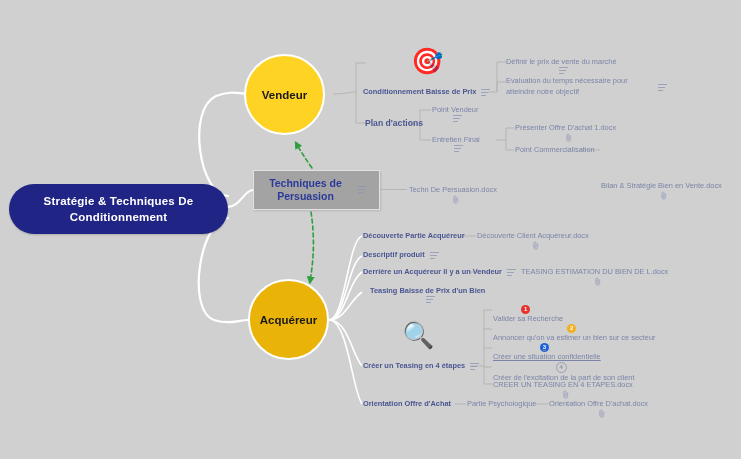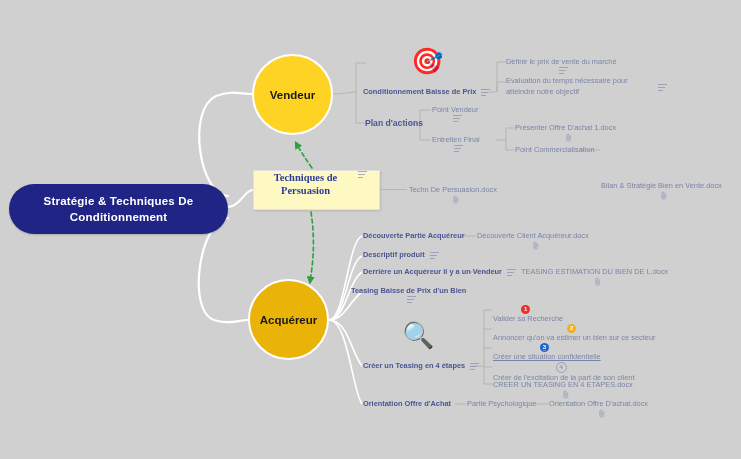--- a/index.html
+++ b/index.html
@@ -38,36 +38,35 @@
 
   
   .circle{
     border-radius:50%;
     display:flex;align-items:center;justify-content:center;
     font-size:11.5px;font-weight:700;color:#1a1a1a;
     border:2px solid #ffffff;
     text-align:center;
   }
   #vendeur-node{
-    left:252px;top:54px;width:81px;height:81px;
+    left:244px;top:54px;width:81px;height:81px;
     background:#ffd323;
   }
   #acquereur-node{
     left:248px;top:279px;width:81px;height:81px;
     background:#eab308;
   }
 
   
   #techniques-node{
     left:253px;top:170px;width:127px;height:40px;
-    background:#fef9c3;
+    background:#a3a3a3;
     border:1px solid #e2e2e2;
-    display:flex;
+    display:flex;align-items:center;
     box-shadow:1px 1px 2px rgba(0,0,0,.12);
-    font-family:Liberation Serif, serif;
   }
   #techniques-node .tx-label{
     flex:1;
     text-align:center;
     color:#2b3a99;
     font-size:10.5px;font-weight:700;
     line-height:13px;
     padding-left:4px;
   }
 
@@ -331,21 +330,21 @@
         <i></i>
       </span>
   </div>
   <div class="topic sub" style="left:521px;top:267px;">
     <span>TEASING ESTIMATION DU BIEN DE L.docx</span>
     <svg class="clip-icon" viewBox="0 0 10 12">
       <path d="M7.2 3.2v5.1a2.6 2.6 0 0 1-5.2 0V2.9a1.6 1.6 0 0 1 3.2 0v5.2a.8.8 0 0 1-1.6 0V3.4" fill="none" stroke="#8b93b4" stroke-width="1"></path>
     </svg>
   </div>
 
-  <div class="topic bold" style="left:351px;top:286px;flex-direction:column;">
+  <div class="topic bold" style="left:370px;top:286px;flex-direction:column;">
     <span>Teasing Baisse de Prix d'un Bien</span>
     <span class="note-icon">
         <i></i>
         <i></i>
         <i></i>
       </span>
   </div>
 
   <div class="topic bold" style="left:363px;top:361px;">
     <span>Créer un Teasing en 4 étapes</span>

